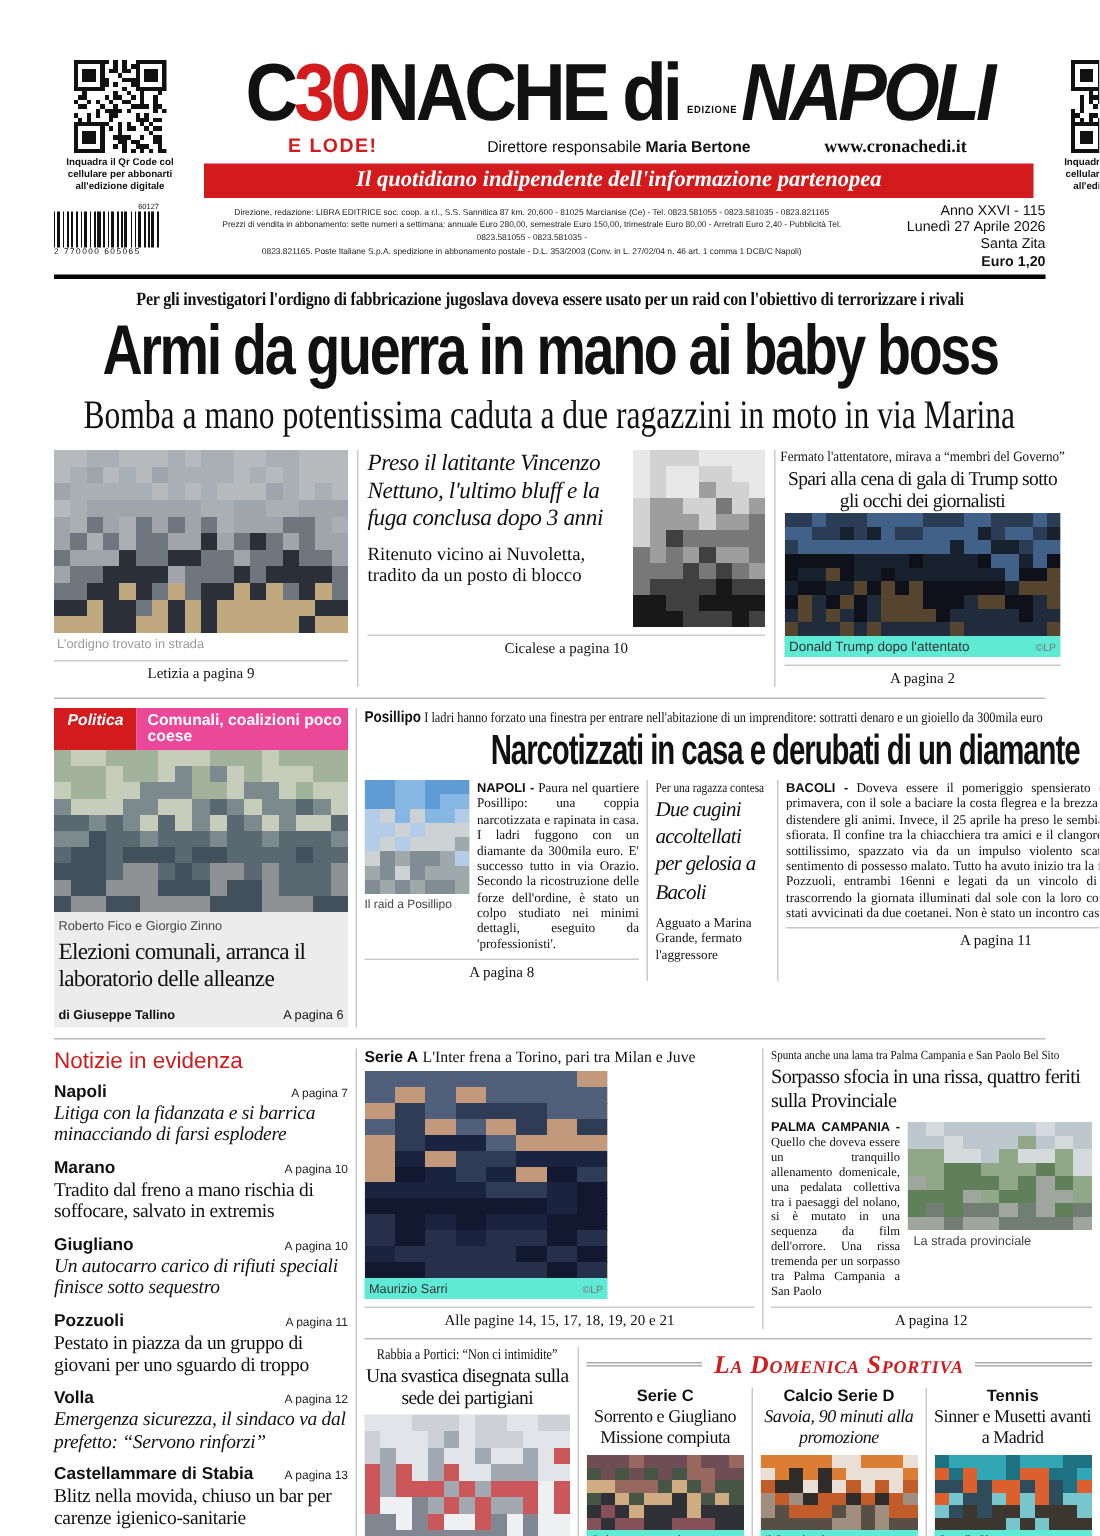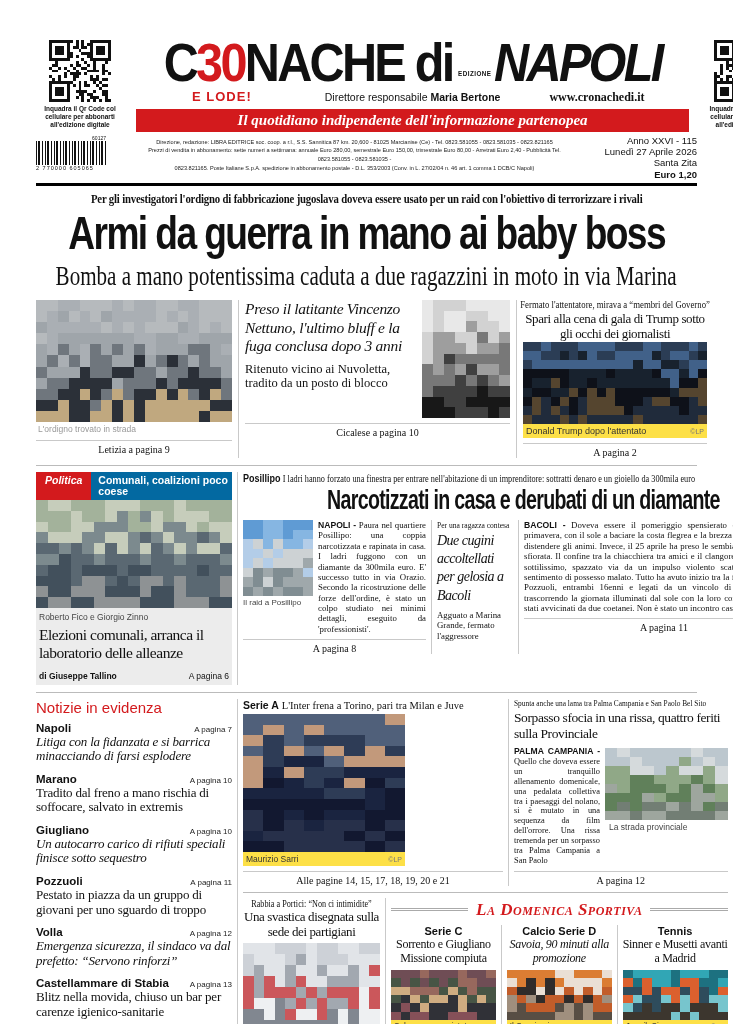--- a/index.html
+++ b/index.html
@@ -12,21 +12,21 @@
   .it{font-style:italic;} .b{font-weight:bold;} .red{color:var(--red);}
   .fitline{display:flex;justify-content:center;overflow:visible;}
   .fitline>span{display:inline-block;white-space:nowrap;transform:scaleX(var(--sx,1));}
   .fitleft{overflow:hidden;}
   .fitleft>span{display:inline-block;white-space:nowrap;transform:scaleX(var(--sx,1));transform-origin:0 50%;}
   .vrule{background:#c9c9c9;width:1px;}
   .photo{position:relative;overflow:hidden;background:#ddd;}
   .photo svg{display:block;width:100%;height:100%;}
   .caption{font-size:8.5px;color:#444;padding:2px 2px 1px;}
   .caption.gray{color:#999;}
-  .caprow{display:flex;justify-content:space-between;align-items:baseline;background:#fde047;padding:2px 3px;}
+  .caprow{display:flex;justify-content:space-between;align-items:baseline;background:#5eead4;padding:2px 3px;}
   .caprow .cap{font-size:9px;color:#333;}
   .caprow .credit{font-size:7px;color:#777;}
   .pageref{font-family:"Liberation Serif",serif;font-size:10px;text-align:center;
            border-top:1px solid #c9c9c9;margin-top:5px;padding-top:3px;}
   
   .mast-grid{display:grid;grid-template-columns:88px 1fr 88px;column-gap:12px;}
   .qrblock{text-align:center;}
   .qr{width:62px;height:62px;margin:2px auto 3px;}
   .qr svg{display:block;width:100%;height:100%;}
   .qrcap{font-size:6.5px;font-weight:bold;line-height:1.25;}
@@ -58,21 +58,21 @@
   .kickrow .rest{font-family:"Liberation Serif",serif;}
   .nett-grid{display:grid;grid-template-columns:1fr 88px;column-gap:6px;}
   .nett-head{font-family:"Liberation Serif",serif;font-style:italic;font-size:15.5px;letter-spacing:-.3px;line-height:1.18;}
   .nett-sub{font-family:"Liberation Serif",serif;font-size:12.5px;line-height:1.15;margin-top:7px;}
   .trump-kick{font-family:"Liberation Serif",serif;font-size:9.5px;--sx:.92;margin-bottom:2px;}
   .trump-head{font-family:"Liberation Serif",serif;font-size:13px;letter-spacing:-.4px;line-height:1.15;text-align:center;margin-bottom:0;}
   
   .band2{display:grid;grid-template-columns:196px 1px 1fr;column-gap:5px;border-top:1px solid #bbb;margin-top:7px;padding-top:6px;}
   .pol-label{display:flex;font-size:10.5px;line-height:1;}
   .pol-label .lab{background:var(--red);color:#fff;font-weight:bold;font-style:italic;padding:3px 9px 4px;}
-  .pol-label .strap{background:#0369a1;color:#fff;font-weight:bold;flex:1;padding:3px 0 4px 7px;}
+  .pol-label .strap{background:#ec4899;color:#fff;font-weight:bold;flex:1;padding:3px 0 4px 7px;}
   .pol-box{background:#ececec;padding:2px 3px 4px;}
   .pol-head{font-family:"Liberation Serif",serif;font-size:15.5px;letter-spacing:-.5px;line-height:1.18;margin-top:3px;}
   .pol-by{display:flex;justify-content:space-between;font-size:8.5px;margin-top:8px;}
   .narc-kick{font-size:9px;margin-bottom:2px;}
   .narc-head{font-weight:bold;font-size:28px;letter-spacing:-1px;--sx:.7;line-height:1;margin-bottom:6px;}
   .narc-grid{display:grid;grid-template-columns:183px 1px 76px 1px 1fr;column-gap:5px;}
   .nap-wrap{display:grid;grid-template-columns:70px 1fr;column-gap:5px;}
   .bodytext{font-family:"Liberation Serif",serif;font-size:8.8px;line-height:1.18;text-align:justify;}
   .bodytext .lead{font-weight:bold;font-family:"Liberation Sans",sans-serif;font-size:8.6px;}
   .side-kick{font-family:"Liberation Serif",serif;font-size:9px;--sx:.84;margin-bottom:2px;}

